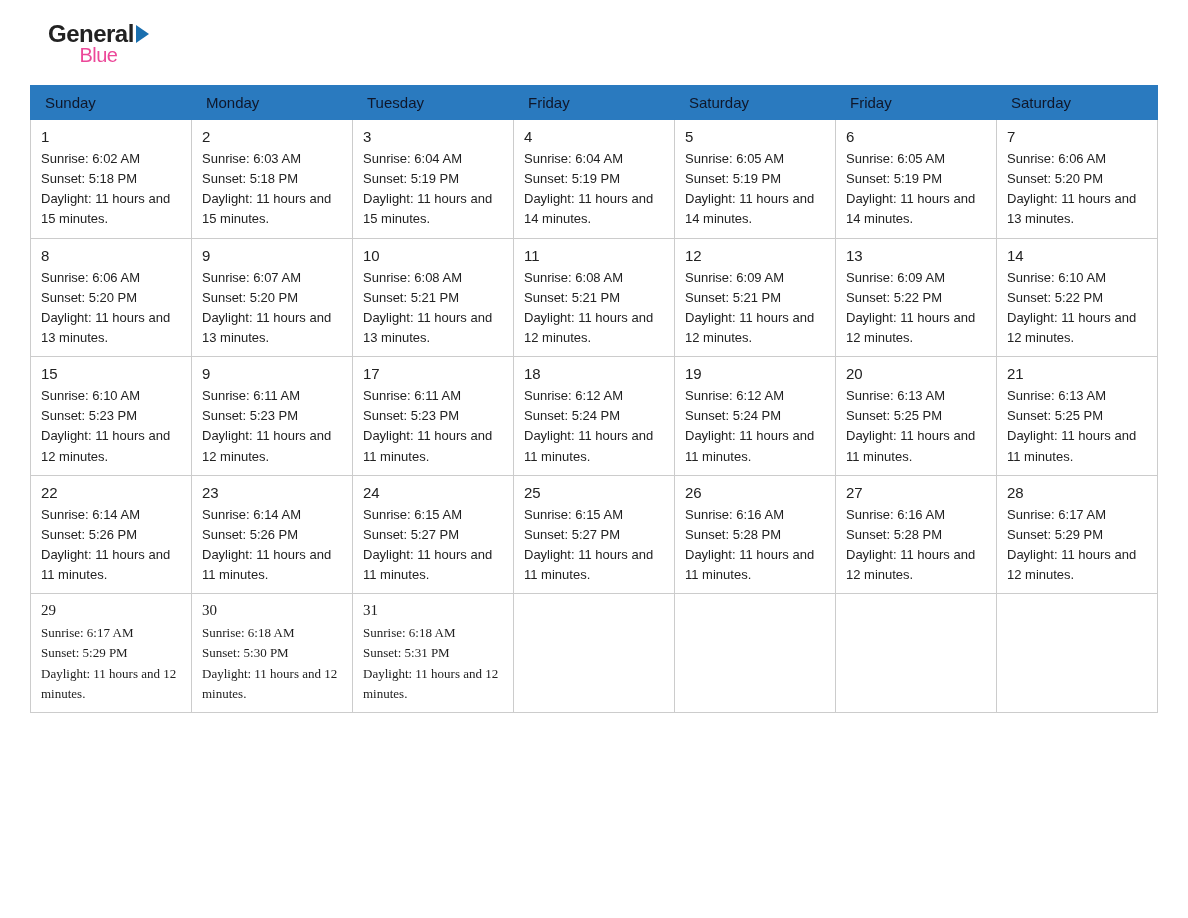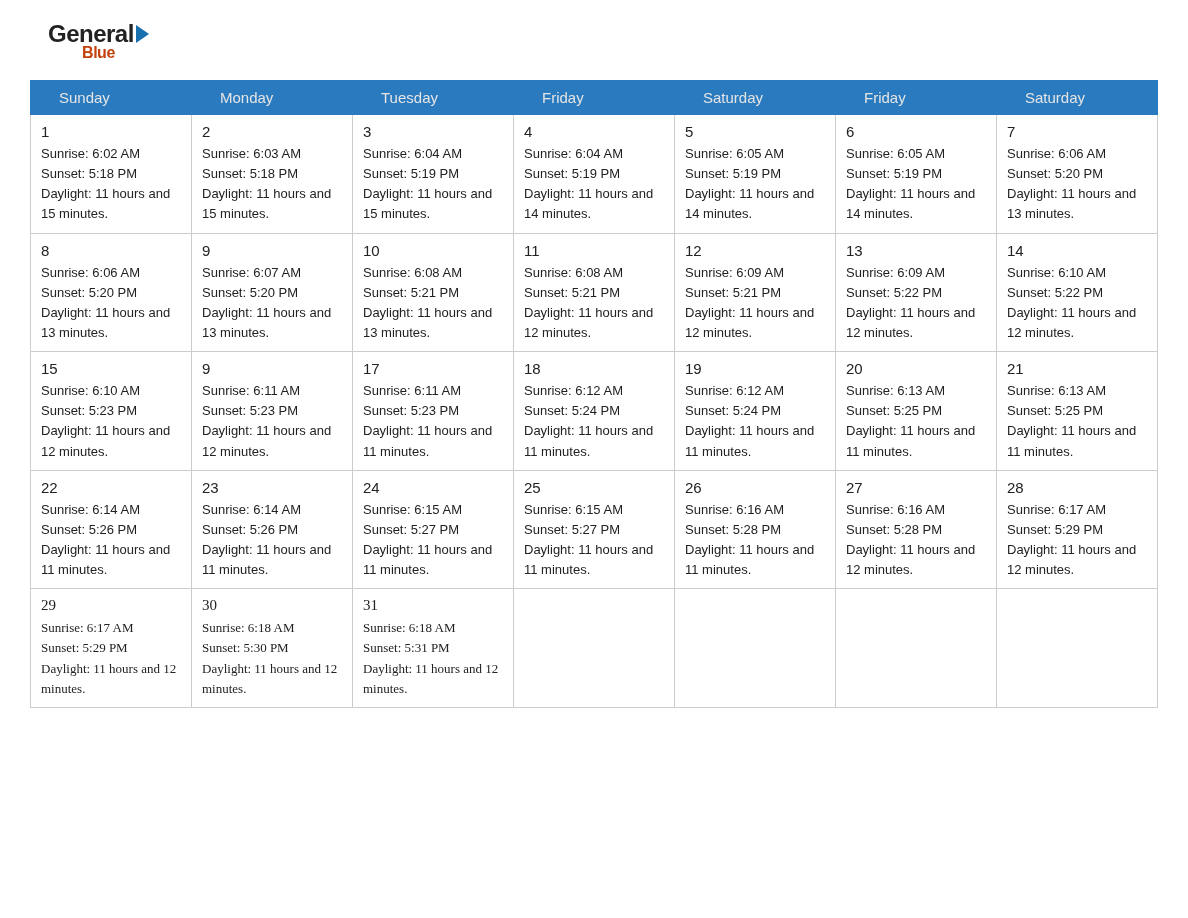--- a/index.html
+++ b/index.html
@@ -31,24 +31,24 @@
       color: #444;
       margin-top: 4px;
     }
     table {
       width: 100%;
       border-collapse: collapse;
       table-layout: fixed;
     }
     thead tr th {
       background-color: #2a7abf;
-      color: #e5e5e5;
+      color: #0f172a;
       font-size: 15px;
       font-weight: normal;
-      padding: 8px 28px;
+      padding: 8px 14px;
       text-align: left;
       border: 1px solid #2a7abf;
     }
     tbody tr td {
       vertical-align: top;
       padding: 8px 10px;
       border: 1px solid #ccc;
       font-size: 13px;
       color: #222;
       height: 110px;
@@ -91,23 +91,23 @@
       display: inline-block;
       width: 0;
       height: 0;
       border-top: 9px solid transparent;
       border-bottom: 9px solid transparent;
       border-left: 13px solid #1a6faf;
       margin-left: 2px;
       margin-bottom: 1px;
     }
     .logo-line2 {
-      font-size: 16px;
-      font-weight: bold;
-      color: #c2410c;
+      font-size: 20px;
+      font-weight: normal;
+      color: #ec4899;
       margin-top: -4px;
       letter-spacing: -0.5px;
     }
   </style>
 </head>
 <body>
 
 <div class="header">
   <div class="logo-container">
     <div class="logo-line1">

